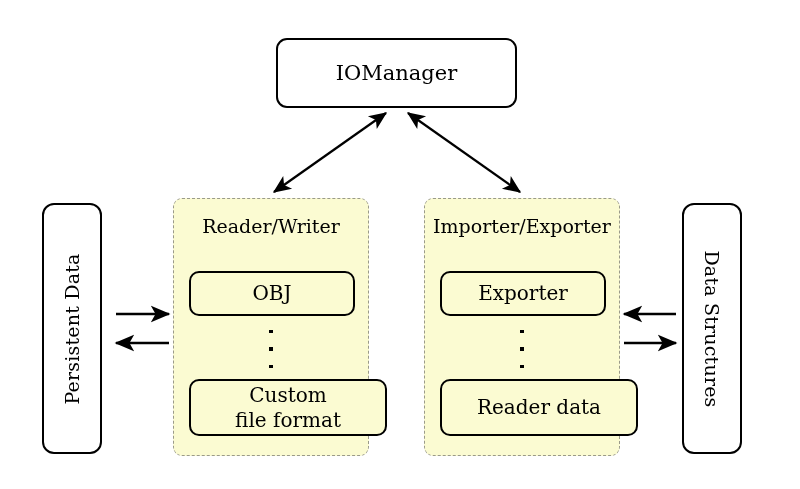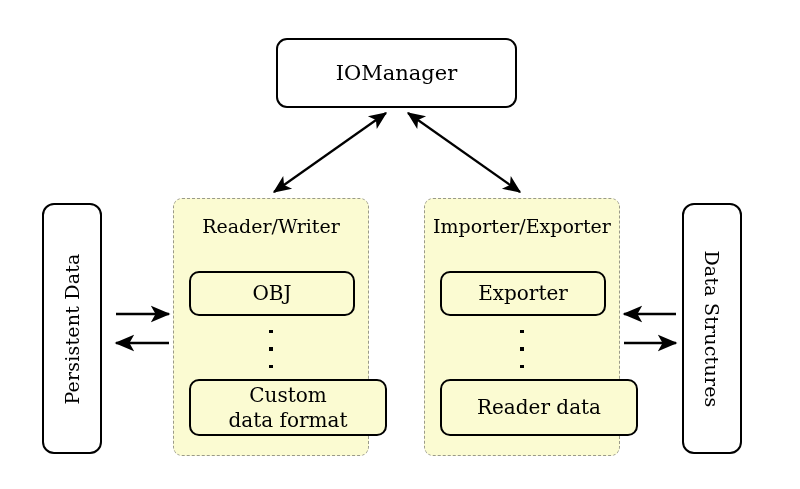--- a/index.html
+++ b/index.html
@@ -217,21 +217,21 @@
 
     <div class="vdots">
       <span></span>
       <span></span>
       <span></span>
     </div>
 
     <div class="item item-bottom">
       <span>
         <span>Custom</span><br>
-        <span>data format</span>
+        <span>file format</span>
       </span>
     </div>
   </div>
 
   <div class="group" id="group-importer-exporter">
     <div class="group-title">Importer/Exporter</div>
 
     <div class="item item-top">
       <span>Exporter</span>
     </div>

